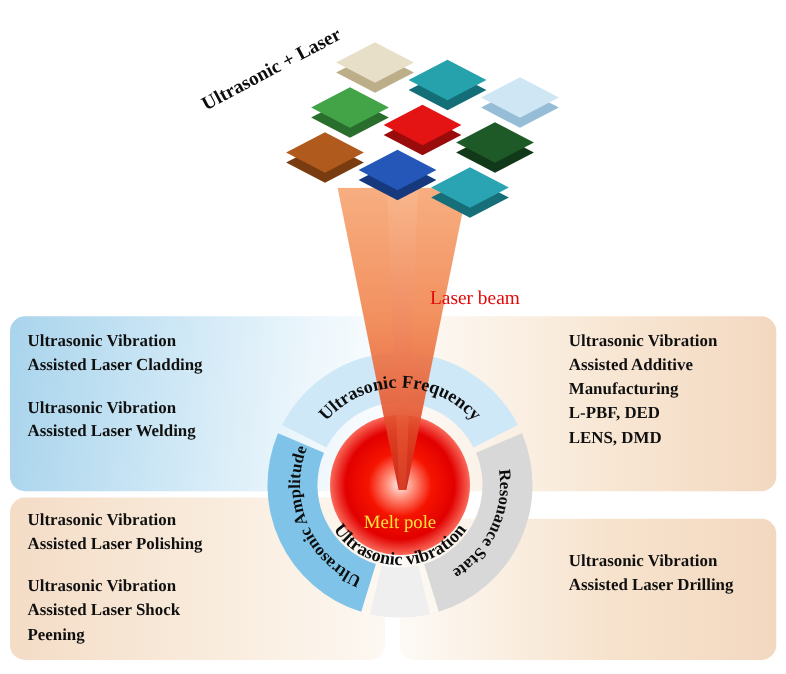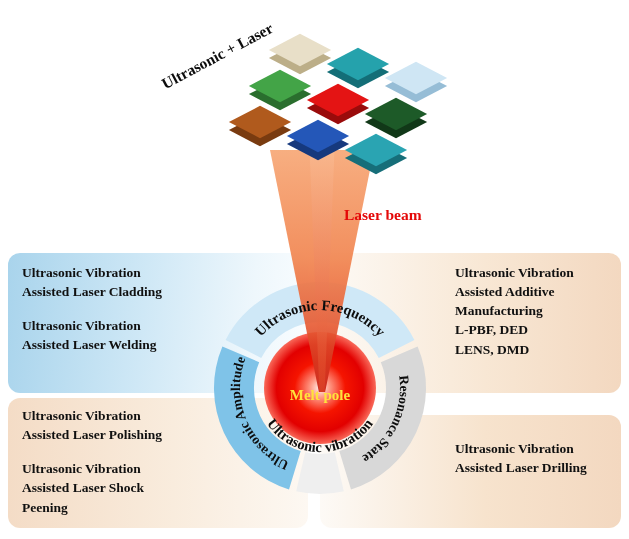--- a/index.html
+++ b/index.html
@@ -40,21 +40,21 @@
   
   .beam{position:absolute;left:270px;top:150px;width:104px;height:242px;z-index:4;
         clip-path:polygon(0% 0%,100% 0%,53% 100%,47% 100%);
         background:linear-gradient(180deg,rgba(247,170,122,0.95) 0%,rgba(241,133,80,0.92) 45%,
                    rgba(231,90,50,0.9) 72%,rgba(200,30,18,0.92) 100%);}
   .beam-core{position:absolute;left:270px;top:150px;width:104px;height:242px;z-index:4;
         clip-path:polygon(38% 0%,62% 0%,52.5% 100%,47.5% 100%);
         background:linear-gradient(180deg,rgba(250,190,150,0.55),rgba(225,70,35,0.55));}
 
   
-  .lbl{position:absolute;font-weight:bold;z-index:6;}
+  .lbl{position:absolute;font-weight:normal;z-index:6;margin-top:24px;}
   .lbl-laser{left:344px;top:206px;font-size:15.5px;color:#e40808;}
   .lbl-melt{left:320px;top:395px;transform:translate(-50%,-50%);font-size:15px;color:#ffe23c;}
   .fig-title{position:absolute;left:163px;top:76px;font-size:15.5px;font-weight:bold;color:#0d0d0d;
              transform:rotate(-28deg);transform-origin:0 50%;white-space:nowrap;z-index:8;}
 
   
   .tiles-grid{position:absolute;left:0;top:0;width:629px;height:220px;z-index:7;}
   .tile{position:absolute;width:44px;height:44px;
         transform:translate(-50%,-50%) scaleY(0.52) rotate(45deg);}
 </style>

